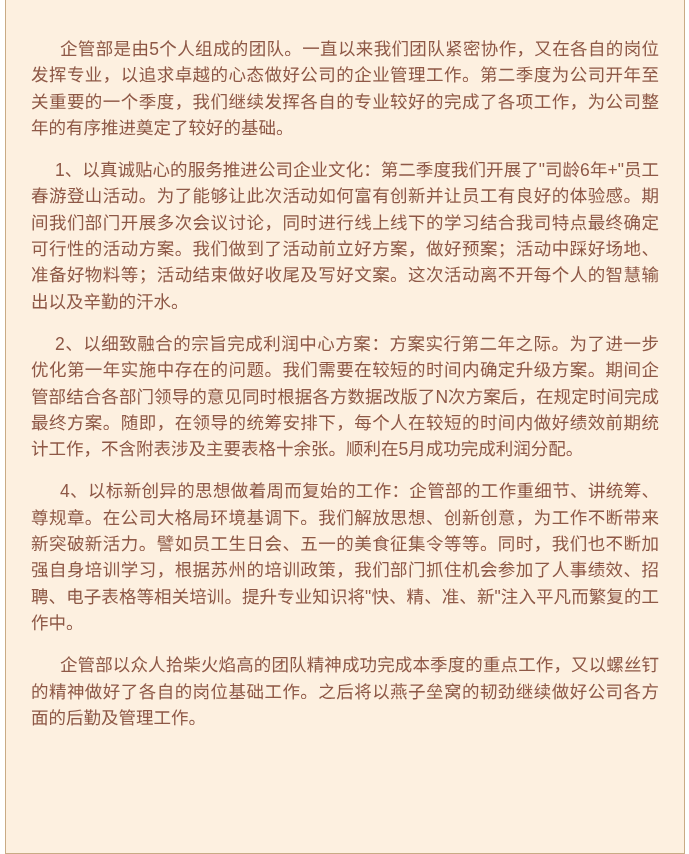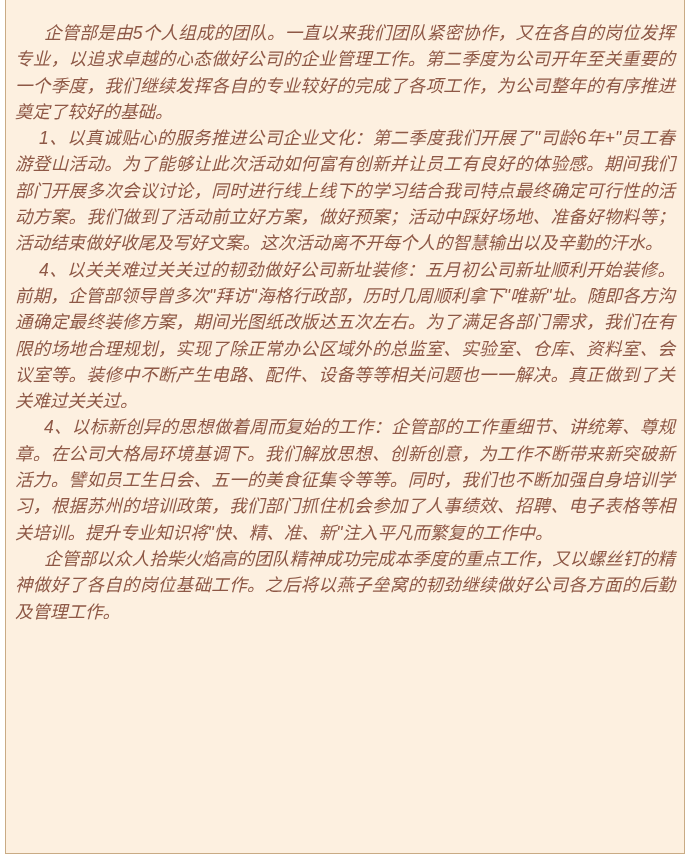--- a/index.html
+++ b/index.html
@@ -22,32 +22,31 @@
     padding: 20px 9px 40px 9px;
   }
   .report-body {
     color: var(--text-color, #8e5846);
     font-size: 17.5px;
     line-height: 26.3px;
     text-align: justify;
     word-break: break-all;
   }
   .report-body p {
-    margin: 0;
+    margin: 16px;
     padding: 0;
-    font-style: italic;
   }
   p.para-intro, p.para-conclusion { text-indent: 29px; }
   p.para-item  { text-indent: 24px; }
   p.para-item-5 { text-indent: 29px; }
 </style>
 </head>
 <body>
 
 <div class="report-page">
   <div class="report-body">
     <p class="para-intro">企管部是由5个人组成的团队。一直以来我们团队紧密协作，又在各自的岗位发挥专业，以追求卓越的心态做好公司的企业管理工作。第二季度为公司开年至关重要的一个季度，我们继续发挥各自的专业较好的完成了各项工作，为公司整年的有序推进奠定了较好的基础。</p>
     <p class="para-item">1、以真诚贴心的服务推进公司企业文化：第二季度我们开展了"司龄6年+"员工春游登山活动。为了能够让此次活动如何富有创新并让员工有良好的体验感。期间我们部门开展多次会议讨论，同时进行线上线下的学习结合我司特点最终确定可行性的活动方案。我们做到了活动前立好方案，做好预案；活动中踩好场地、准备好物料等；活动结束做好收尾及写好文案。这次活动离不开每个人的智慧输出以及辛勤的汗水。</p>
-    <p class="para-item">4、以关关难过关关过的韧劲做好公司新址装修：五月初公司新址顺利开始装修。前期，企管部领导曾多次"拜访"海格行政部，历时几周顺利拿下"唯新"址。随即各方沟通确定最终装修方案，期间光图纸改版达五次左右。为了满足各部门需求，我们在有限的场地合理规划，实现了除正常办公区域外的总监室、实验室、仓库、资料室、会议室等。装修中不断产生电路、配件、设备等等相关问题也一一解决。真正做到了关关难过关关过。</p>
+    <p class="para-item">2、以细致融合的宗旨完成利润中心方案：方案实行第二年之际。为了进一步优化第一年实施中存在的问题。我们需要在较短的时间内确定升级方案。期间企管部结合各部门领导的意见同时根据各方数据改版了N次方案后，在规定时间完成最终方案。随即，在领导的统筹安排下，每个人在较短的时间内做好绩效前期统计工作，不含附表涉及主要表格十余张。顺利在5月成功完成利润分配。</p>
     <p class="para-item para-item-5">4、以标新创异的思想做着周而复始的工作：企管部的工作重细节、讲统筹、尊规章。在公司大格局环境基调下。我们解放思想、创新创意，为工作不断带来新突破新活力。譬如员工生日会、五一的美食征集令等等。同时，我们也不断加强自身培训学习，根据苏州的培训政策，我们部门抓住机会参加了人事绩效、招聘、电子表格等相关培训。提升专业知识将"快、精、准、新"注入平凡而繁复的工作中。</p>
     <p class="para-conclusion">企管部以众人拾柴火焰高的团队精神成功完成本季度的重点工作，又以螺丝钉的精神做好了各自的岗位基础工作。之后将以燕子垒窝的韧劲继续做好公司各方面的后勤及管理工作。</p>
   </div>
 </div>
 
 </body></html>

